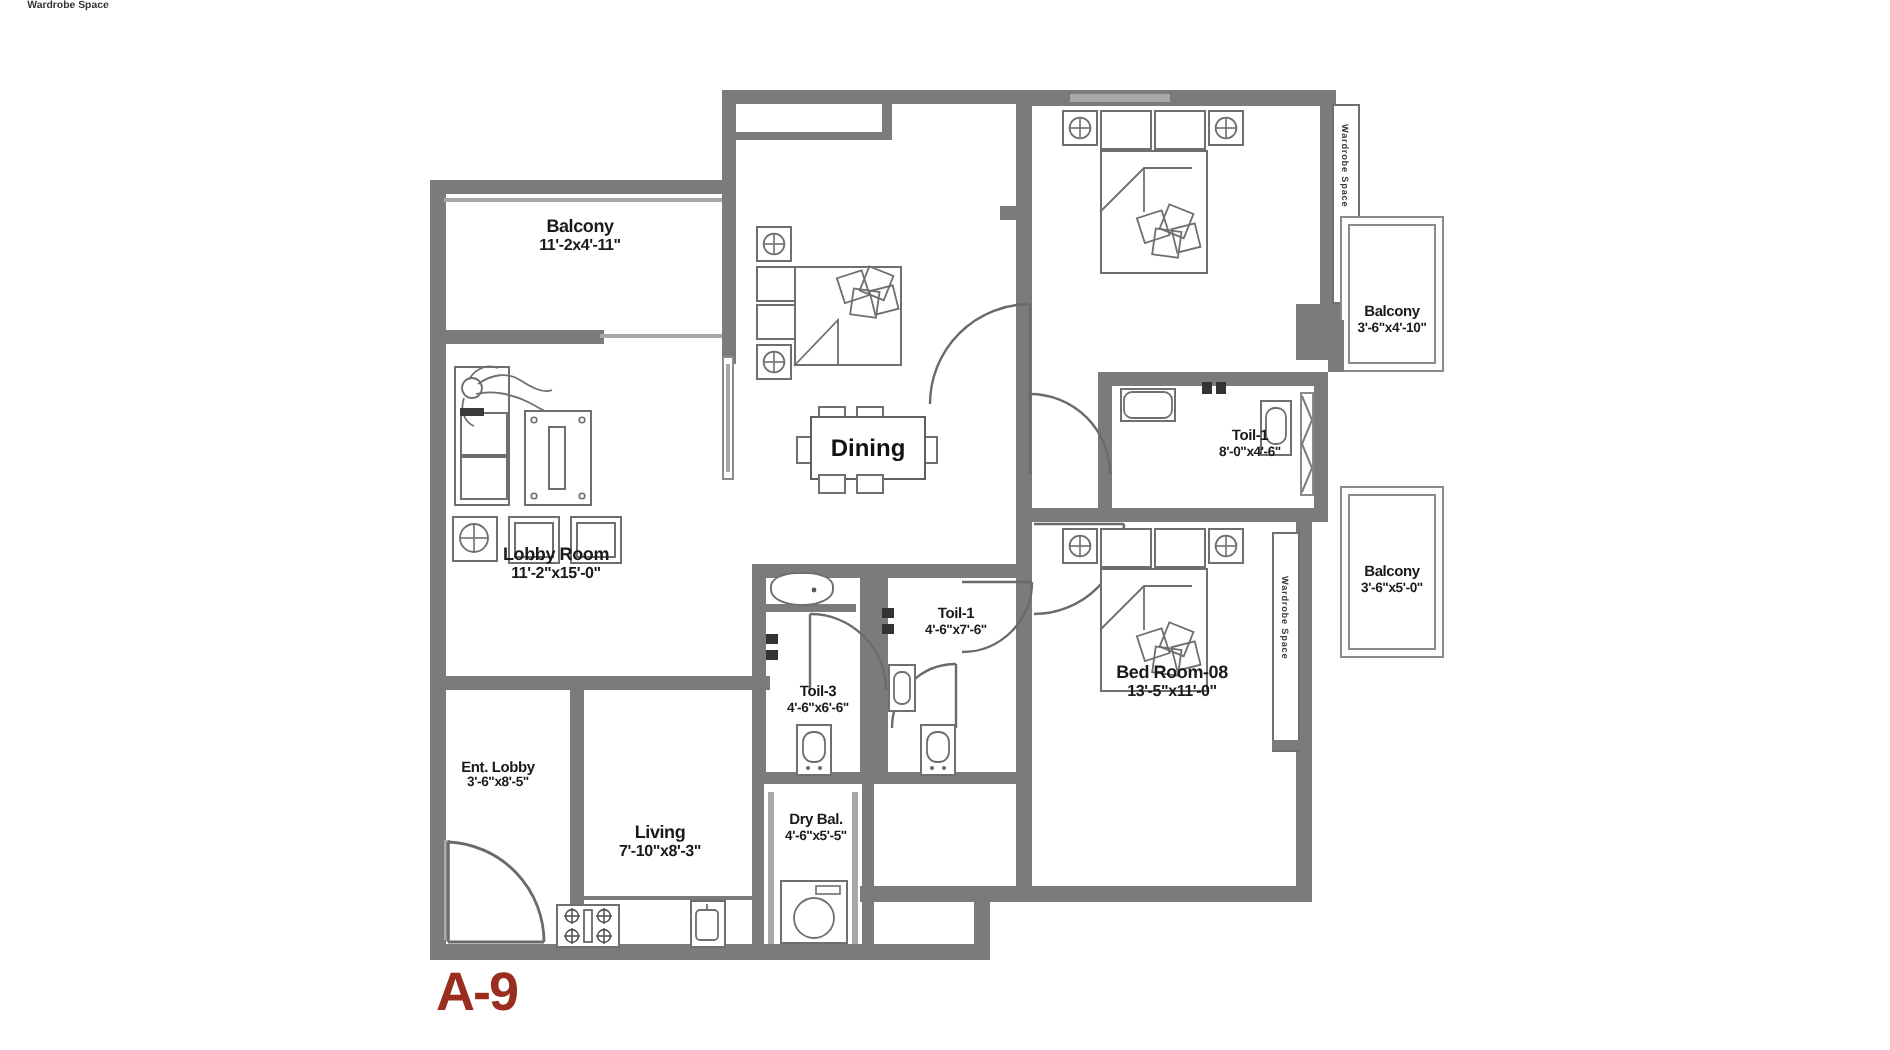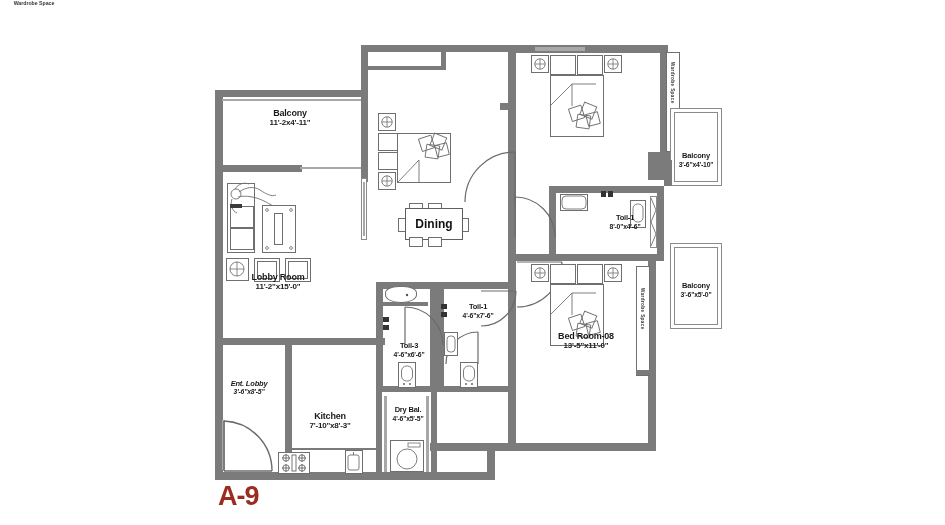--- a/index.html
+++ b/index.html
@@ -364,30 +364,30 @@
     <span class="nm">Toil-1</span>
     <span class="dim">4'-6"x7'-6"</span>
   </div>
 
   <div class="lbl sml" style="left:378px;top:342px;width:62px;">
     <span class="nm">Toil-3</span>
     <span class="dim">4'-6"x6'-6"</span>
   </div>
 
   <div class="lbl mid" style="left:282px;top:411px;width:96px;">
-    <span class="nm">Kitchen</span>
+    <span class="nm">Living</span>
     <span class="dim">7'-10"x8'-3"</span>
   </div>
 
   <div class="lbl sml" style="left:378px;top:406px;width:60px;">
     <span class="nm">Dry Bal.</span>
     <span class="dim">4'-6"x5'-5"</span>
   </div>
 
-  <div class="lbl sml" style="left:220px;top:379px;width:58px;line-height:1.25;font-style:italic;">
+  <div class="lbl sml" style="left:220px;top:379px;width:58px;line-height:1.25;">
     <span class="nm" style="white-space:normal;">Ent. Lobby</span>
     <span class="dim">3'-6"x8'-5"</span>
   </div>
 
   <div class="lbl sml" style="left:667px;top:152px;width:58px;">
     <span class="nm">Balcony</span>
     <span class="dim">3'-6"x4'-10"</span>
   </div>
 
   <div class="lbl sml" style="left:667px;top:282px;width:58px;">

